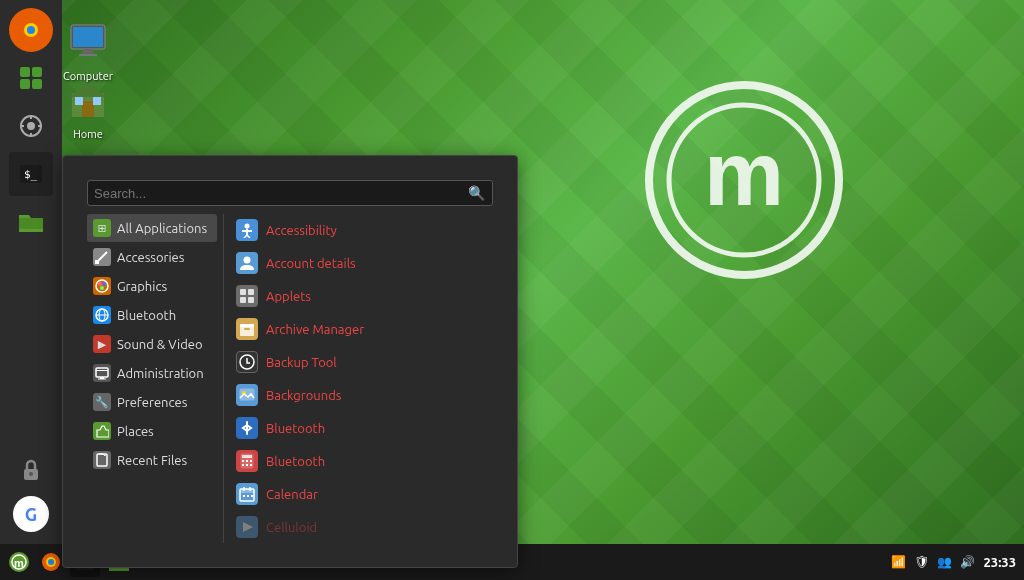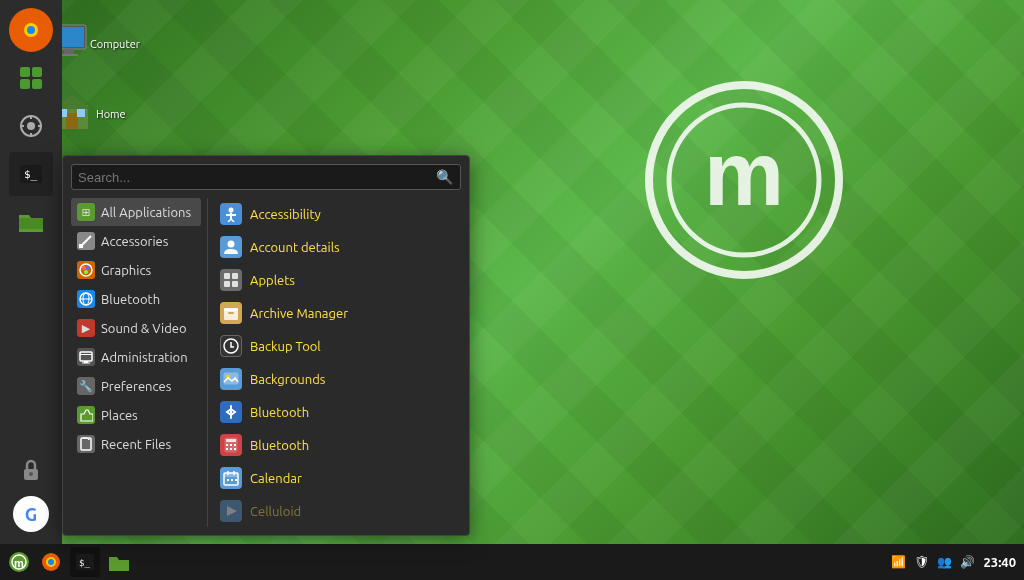--- a/index.html
+++ b/index.html
@@ -51,21 +51,21 @@
       top: 80px;
       width: 200px;
       height: 200px;
       opacity: 0.85;
     }
 
     
     .desktop-icon {
       position: absolute;
       display: flex;
-      flex-direction: row;
+      flex-direction: column;
       align-items: center;
       cursor: pointer;
       width: 80px;
     }
     .desktop-icon .icon-img {
       width: 48px;
       height: 48px;
       display: flex;
       align-items: center;
       justify-content: center;
@@ -151,26 +151,26 @@
       align-items: center;
       gap: 4px;
       padding-bottom: 12px;
     }
 
     
     .menu-panel {
       position: absolute;
       left: 62px;
       top: 155px;
-      width: 408px;
+      width: 456px;
       background: #2a2a2a;
       border: 1px solid #444;
       border-radius: 4px;
       z-index: 200;
-      padding: 8px;
+      padding: 24px;
       box-shadow: 0 4px 20px rgba(0,0,0,0.5);
     }
 
     .search-bar {
       display: flex;
       align-items: center;
       background: #1a1a1a;
       border: 1px solid #555;
       border-radius: 3px;
       margin-bottom: 8px;
@@ -246,21 +246,21 @@
     .app-list::-webkit-scrollbar-track { background: #1a1a1a; }
     .app-list::-webkit-scrollbar-thumb { background: #555; border-radius: 3px; }
 
     .app-item {
       display: flex;
       align-items: center;
       gap: 8px;
       padding: 5px 6px;
       border-radius: 3px;
       cursor: pointer;
-      color: #fde047;
+      color: #ef4444;
       font-size: 13px;
     }
     .app-item.disabled { opacity: 0.4; }
 
     .app-icon {
       width: 22px;
       height: 22px;
       border-radius: 4px;
       display: flex;
       align-items: center;
@@ -287,21 +287,21 @@
       <svg width="42" height="42" viewBox="0 0 42 42">
         <rect x="4" y="4" width="34" height="24" rx="2" fill="#555" stroke="#888" stroke-width="1"></rect>
         <rect x="6" y="6" width="30" height="20" fill="#1a9cff" opacity="0.7"></rect>
         <rect x="16" y="28" width="10" height="5" fill="#666"></rect>
         <rect x="12" y="33" width="18" height="2" fill="#777"></rect>
       </svg>
     </div>
     <span class="icon-label">Computer</span>
   </div>
 
-  <div class="desktop-icon" id="home-icon" style="top:88px;left:48px;">
+  <div class="desktop-icon" id="home-icon" style="top:76px;left:48px;">
     <div class="icon-img">
       <svg width="42" height="42" viewBox="0 0 42 42">
         <rect x="5" y="14" width="32" height="24" rx="1" fill="#5a8a3a"></rect>
         <polygon points="21,4 2,18 40,18" fill="#4a7a30"></polygon>
         <rect x="15" y="22" width="12" height="16" fill="#8B6914"></rect>
         <rect x="8" y="18" width="8" height="8" fill="#90caf9"></rect>
         <rect x="26" y="18" width="8" height="8" fill="#90caf9"></rect>
       </svg>
     </div>
     <span class="icon-label">Home</span>
@@ -592,16 +592,16 @@
         <svg width="22" height="18" viewBox="0 0 22 18">
             <path d="M1 4 h8 l2 3 h10 v11 H1 Z" fill="#5a9a30"></path>
           </svg>
       </div>
     </div>
     <div class="taskbar-right">
       <span>📶</span>
       <span>🛡</span>
       <span>👥</span>
       <span>🔊</span>
-      <span class="taskbar-time">23:40</span>
+      <span class="taskbar-time">23:33</span>
     </div>
   </div>
 </div>
 
 </body></html>

